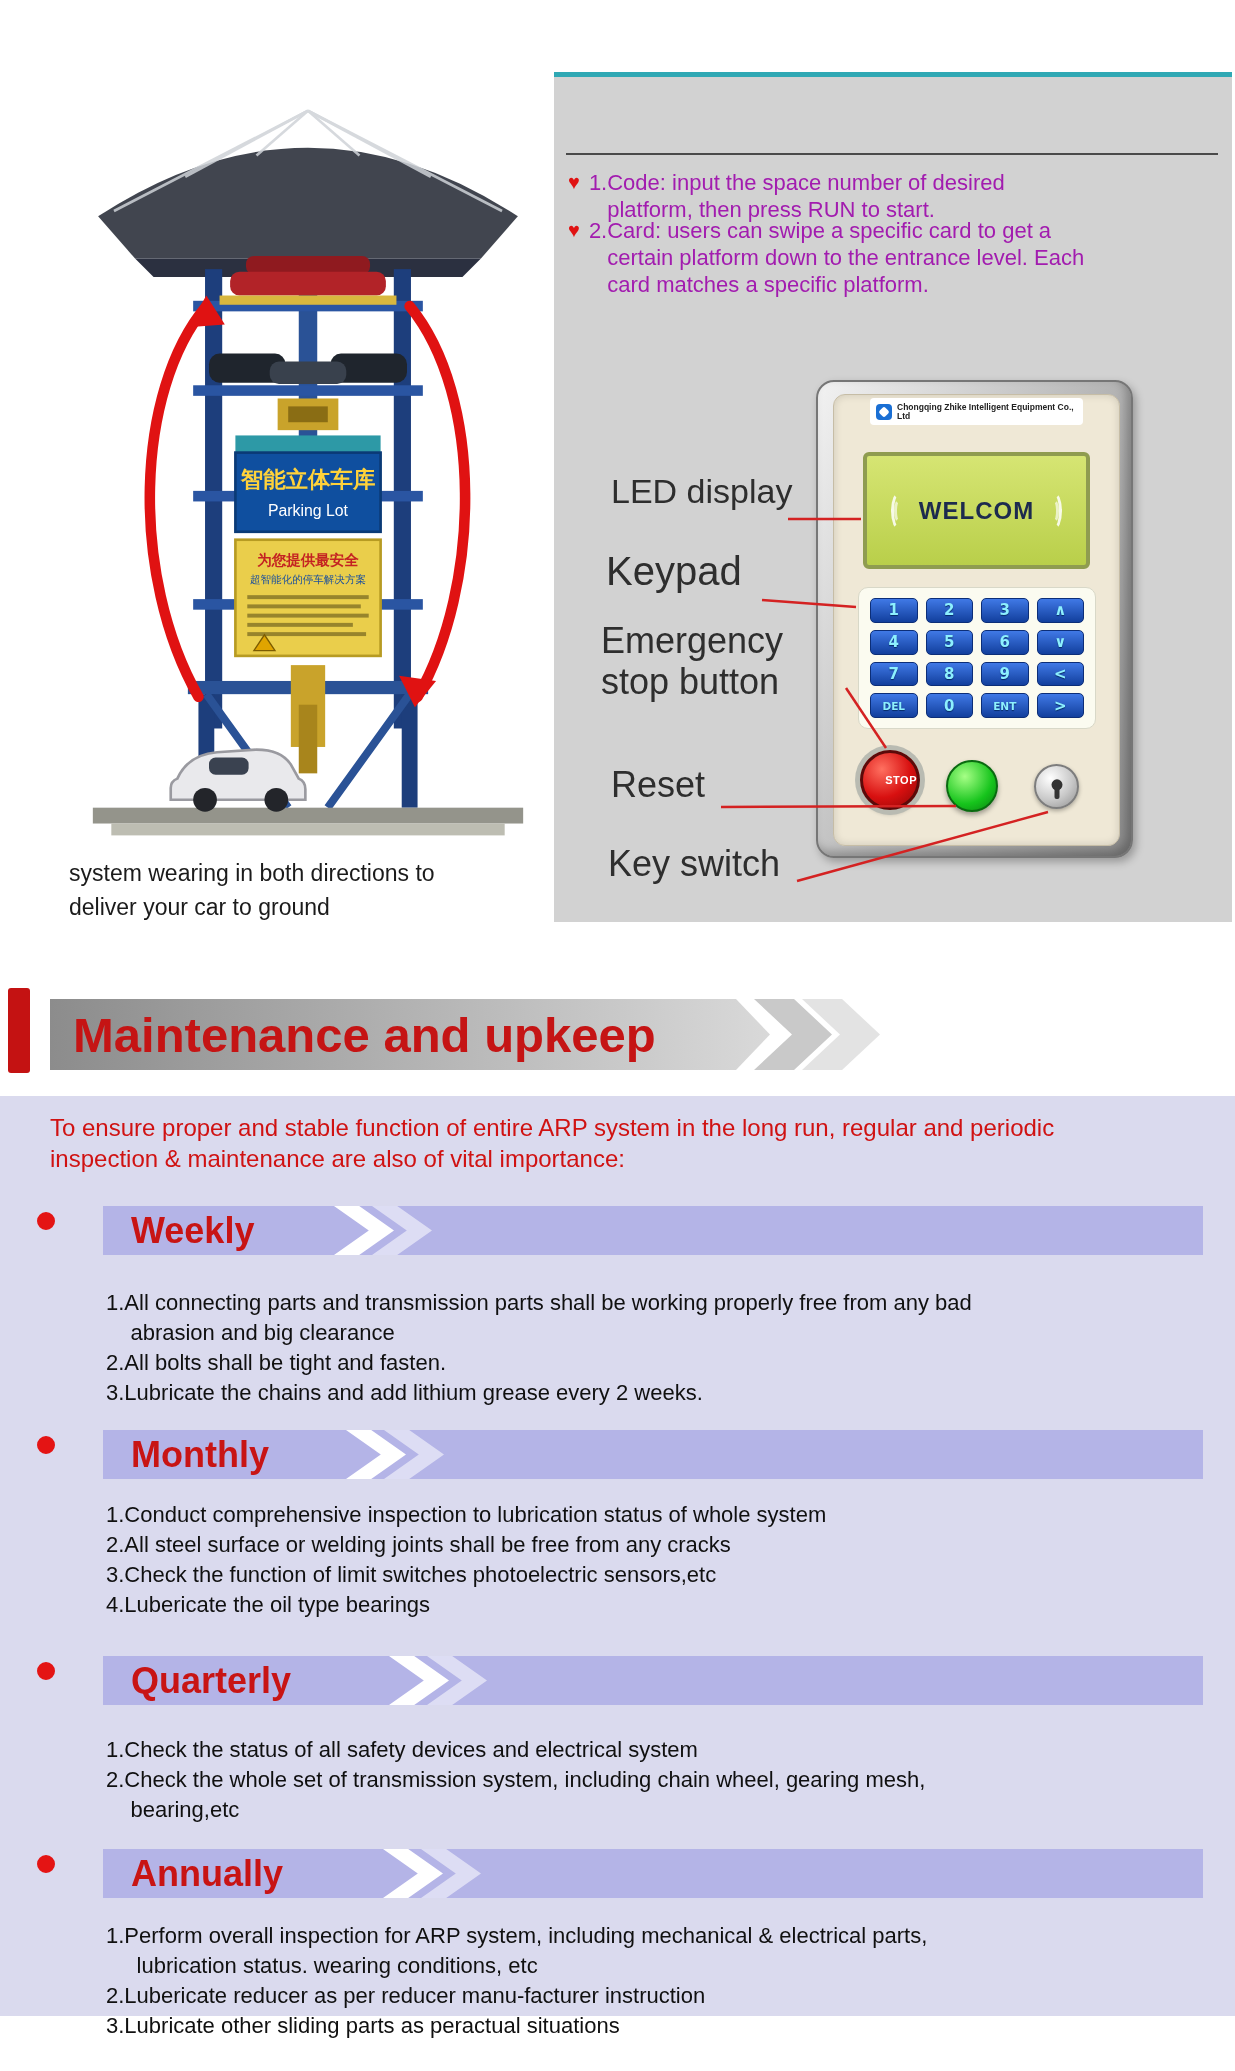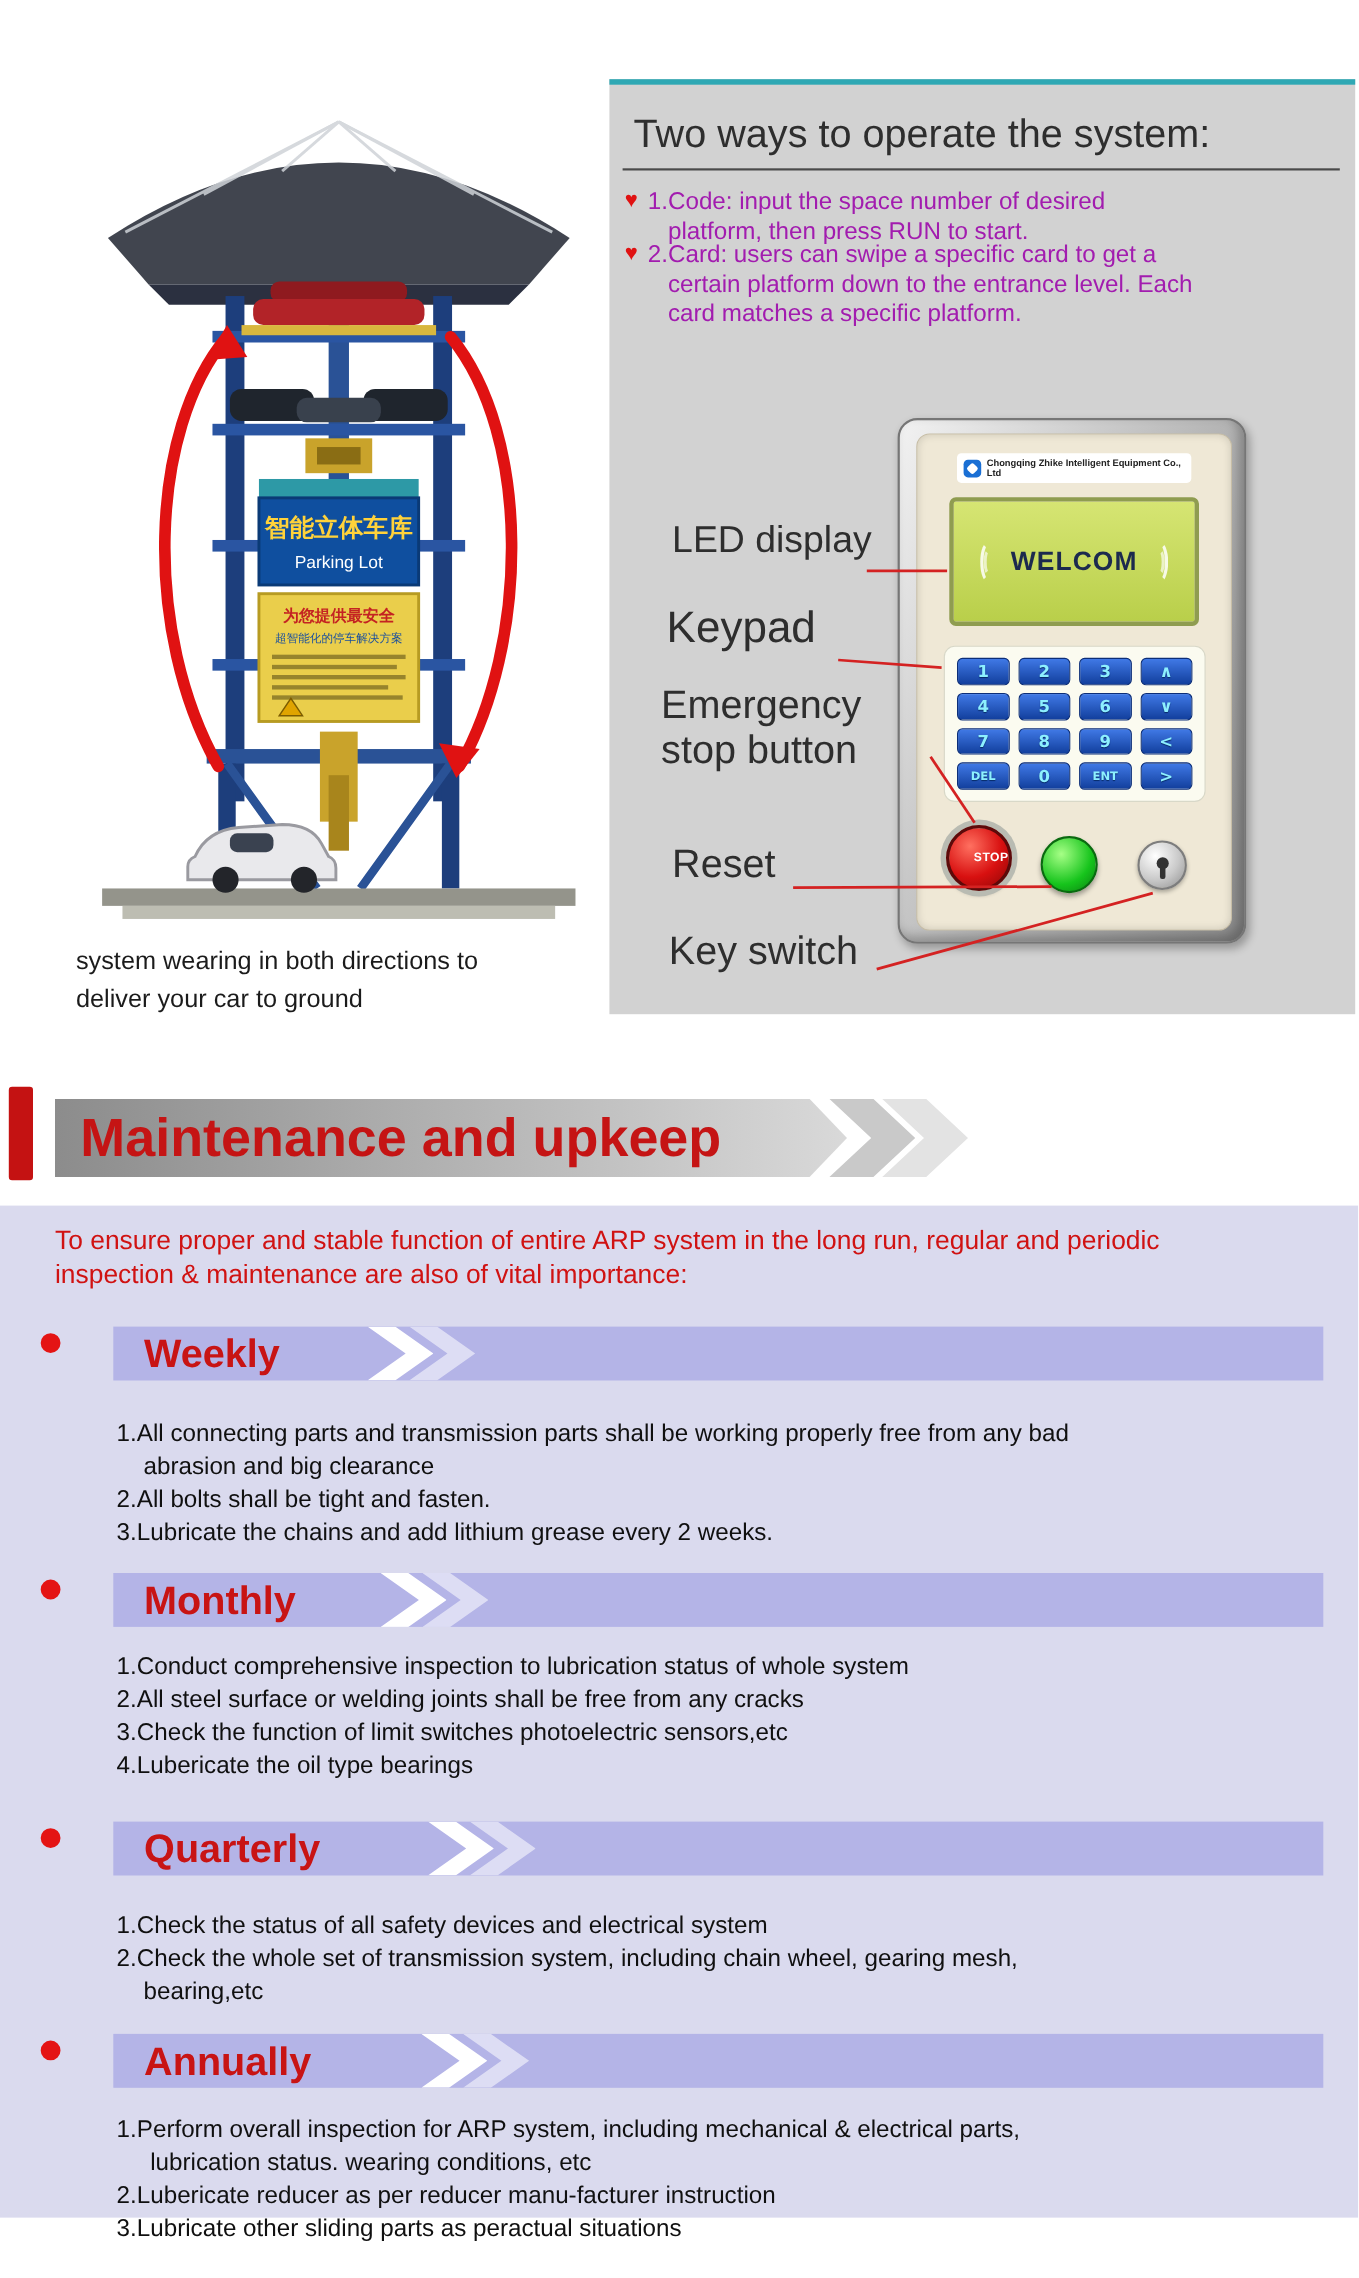--- a/index.html
+++ b/index.html
@@ -24,21 +24,21 @@
   .fig-caption { left:69px; top:856px; font-size:23px; line-height:34px; color:#1b1b1b; white-space:pre-line; }
 
   
   .cp { left:816px; top:380px; width:317px; height:478px; border-radius:18px;
     background:linear-gradient(115deg,#f2f2f2,#b5b5b5 55%,#8a8a8a);
     border:2px solid #767676;
     box-shadow:inset -5px -5px 10px rgba(0,0,0,.25), 3px 4px 8px rgba(0,0,0,.28); }
   .cp-inner { position:absolute; left:15px; top:12px; width:287px; height:452px;
     background:#efe8d6; border-radius:12px; border:1px solid #c6bda6;
     box-shadow:inset 0 0 8px rgba(0,0,0,.15); }
-  .cp-brand { position:absolute; left:52px; top:30px; width:213px; height:27px; background:#fff;
+  .cp-brand { position:absolute; left:52px; top:16px; width:213px; height:27px; background:#fff;
     border-radius:4px; display:flex; align-items:center; gap:5px; padding:0 6px; }
   .cp-logo { width:16px; height:16px; border-radius:4px; background:#1a6fd4; position:relative; flex:0 0 16px; }
   .cp-logo::after { content:""; position:absolute; inset:4px; background:#fff; border-radius:2px; transform:rotate(45deg); }
   .cp-brand-text { font-size:8.5px; font-weight:bold; color:#222; line-height:1.05; }
   .cp-lcd { position:absolute; left:45px; top:70px; width:227px; height:117px;
     background:linear-gradient(#d6e573,#b9cf4a); border:4px solid #8f9c50; border-radius:6px;
     display:flex; align-items:center; justify-content:center; gap:12px; }
   .cp-lcd-text { font-size:24px; font-weight:bold; color:#1c2a4e; letter-spacing:1px; }
   .arc { position:relative; width:16px; height:38px; flex:0 0 16px; }
   .arc::before, .arc::after { content:""; position:absolute; border-radius:50%;
@@ -95,21 +95,20 @@
   .chev2 { opacity:.55; }
   .items { position:absolute; left:106px; width:1090px; font-size:22px; line-height:30px; color:#101010; }
   .item { white-space:pre-wrap; }
 </style>
 </head>
 <body>
 
 <div id="page">
 
   <div class="abs op-panel">
-    <div class="op-title">Two ways to operate the system:</div>
     <div class="op-underline"></div>
     <div class="op-bullet" style="top:92px">
       <span class="heart">♥</span>
       <span class="op-bullet-text">1.Code: input the space number of desired
    platform, then press RUN to start.</span>
     </div>
     <div class="op-bullet" style="top:140px">
       <span class="heart">♥</span>
       <span class="op-bullet-text">2.Card: users can swipe a specific card to get a
    certain platform down to the entrance level. Each

